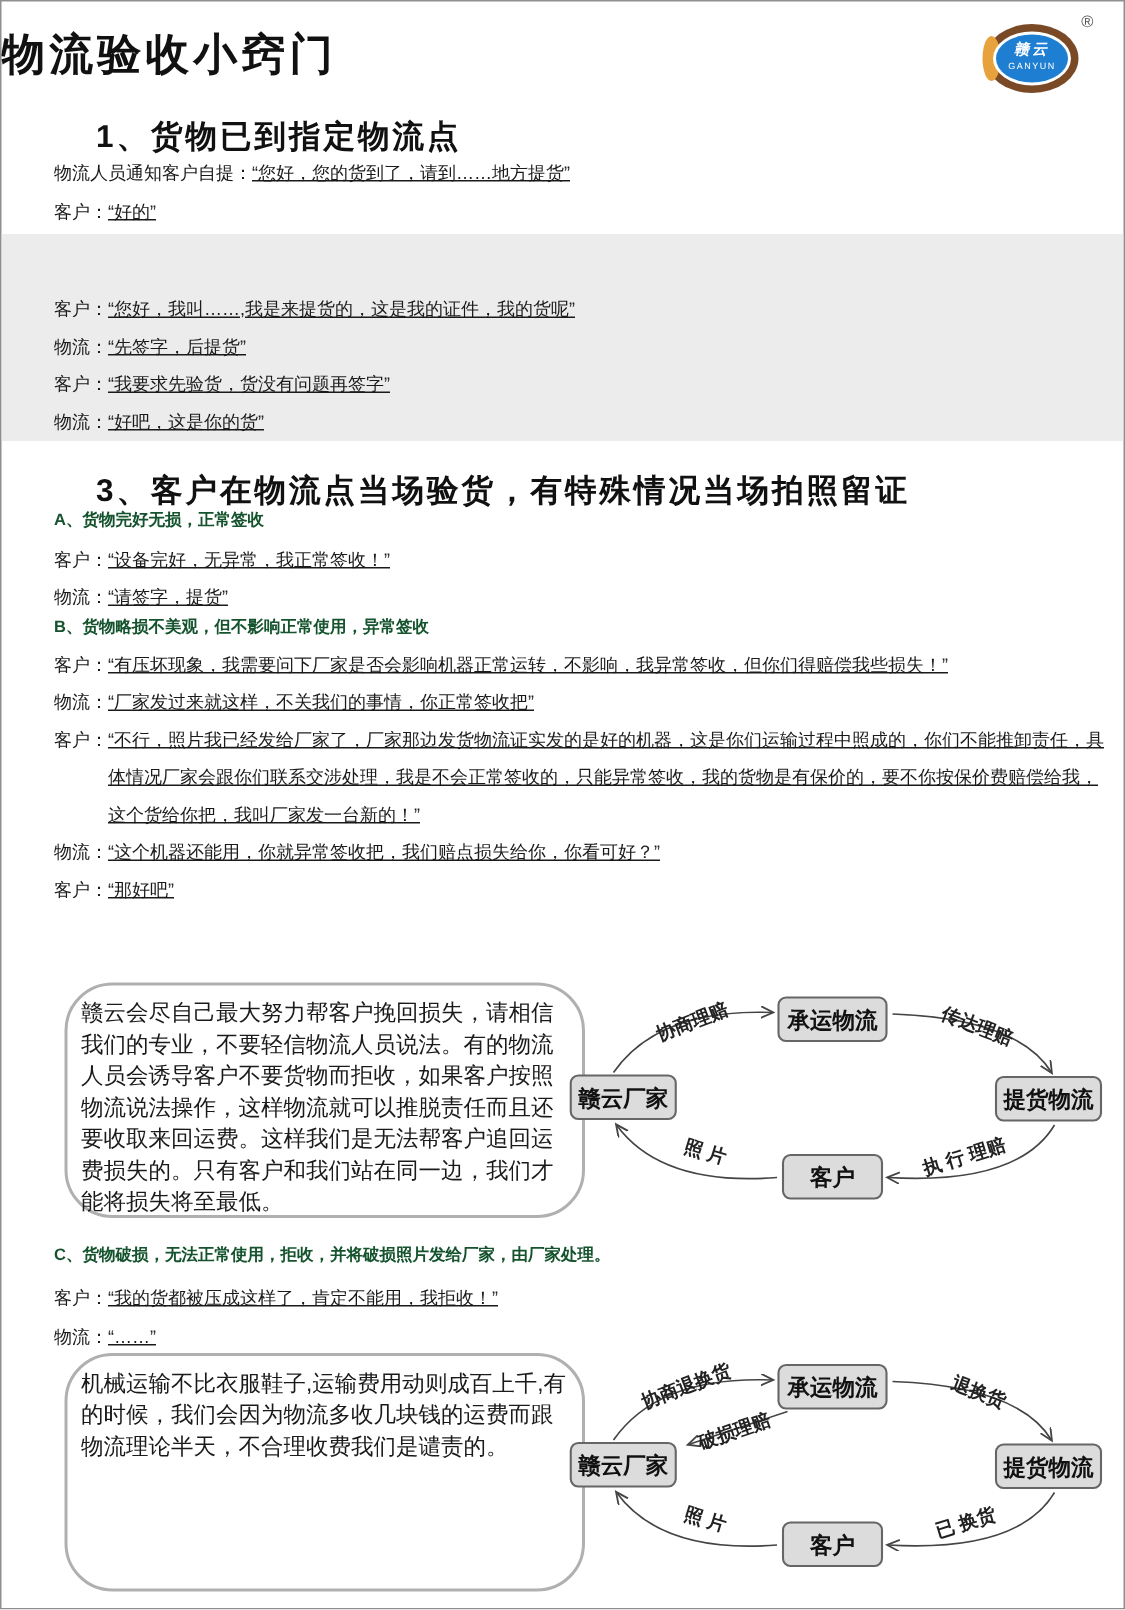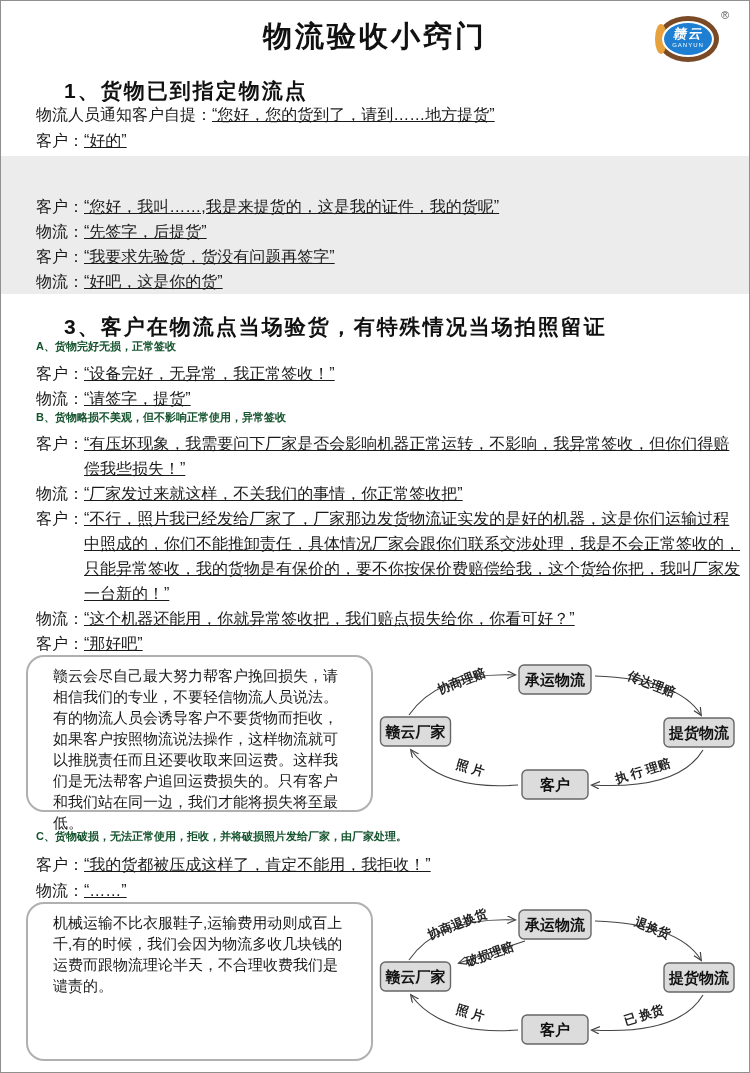--- a/index.html
+++ b/index.html
@@ -4,57 +4,57 @@
 <style>
   html,body { margin:0; padding:0; background:#fff; }
   .page {
     position:relative; width:748px; height:1071px;
     border:1px solid #8f8f8f; background:#ffffff;
     font-family:"Liberation Sans","DejaVu Sans",sans-serif;
     color:#1a1a1a; overflow:hidden;
   }
   .page-title {
     position:absolute; top:16px; left:0; right:0;
-    text-align:center; font-size:29px; font-weight:bold;
+    font-size:29px; font-weight:bold;
     letter-spacing:3px; color:#111; margin:0;
   }
   
   .logo { position:absolute; top:8px; right:20px; width:72px; height:56px; }
   .reg  { position:absolute; top:0; right:0; font-size:11px; color:#555; }
   .logo-ring { position:absolute; top:7px; left:0; width:62px; height:46px;
     background:#7a4a26; border-radius:50%; }
   .logo-accent { position:absolute; top:8px; left:-2px; width:12px; height:30px;
     background:#e8a23d; border-radius:50%; }
   .logo-inner { position:absolute; top:5px; left:5px; right:5px; bottom:5px;
     background:#1e7fd2; border:2px solid #fff; border-radius:50%;
     color:#fff; text-align:center; overflow:hidden; }
-  .logo-cn { font-size:13px; font-weight:bold; font-style:italic;
+  .logo-cn { font-size:10px; font-weight:bold; font-style:italic;
     margin-top:4px; letter-spacing:2px; line-height:14px; }
   .logo-en { font-size:6px; letter-spacing:1px; line-height:8px; }
 
   h2.sec { position:absolute; left:51px; margin:12px; font-size:21px;
     font-weight:bold; letter-spacing:2px; color:#111; }
   h3.sub { position:absolute; left:35px; margin:0; font-size:11px;
     font-weight:bold; color:#14532d; }
 
   .dgroup { position:absolute; left:0; right:0; }
-  .dline { display:flex; margin-left:35px; padding-right:6px; font-size:16px; }
+  .dline { display:flex; margin-left:35px; padding-right:6px; font-size:12px; }
   .speaker { white-space:nowrap; }
   .dtext { flex:1;text-decoration:underline; }
   .lh26 .dline { line-height:26px; }
   .lh25 .dline { line-height:25px; }
 
   .band { position:absolute; left:0; right:0; top:155px; height:138px;
     background:#ececec; }
   .band h2.sec { top:6px; }
   .band .dgroup { top:38px; }
 
-  .notebox { position:absolute; left:25px; width:347px; box-sizing:border-box;
-    border:2px solid #b0b0b0; border-radius:18px; background:#fff;
-    padding:8px 25px; font-size:15px; line-height:21px; color:#1a1a1a; }
+  .notebox { position:absolute; left:42px; width:347px; box-sizing:border-box;
+    border:2px solid #b0b0b0; border-radius:32px; background:#fff;
+    padding:8px 9px; font-size:15px; line-height:21px; color:#1a1a1a; }
   .notebox p { margin:0; }
   .notebox p + p { margin-top:16px; }
   #note1 { top:654px; height:157px; }
   #note2 { top:901px; height:159px; }
 
   .flowsvg { position:absolute; left:378px; }
   #flow1 { top:652px; }
   #flow2 { top:897px; }
   .node { fill:#dcdcdc; stroke:#666; stroke-width:1.4; }
   .nodetext { font-size:15px; font-weight:bold; fill:#111;

